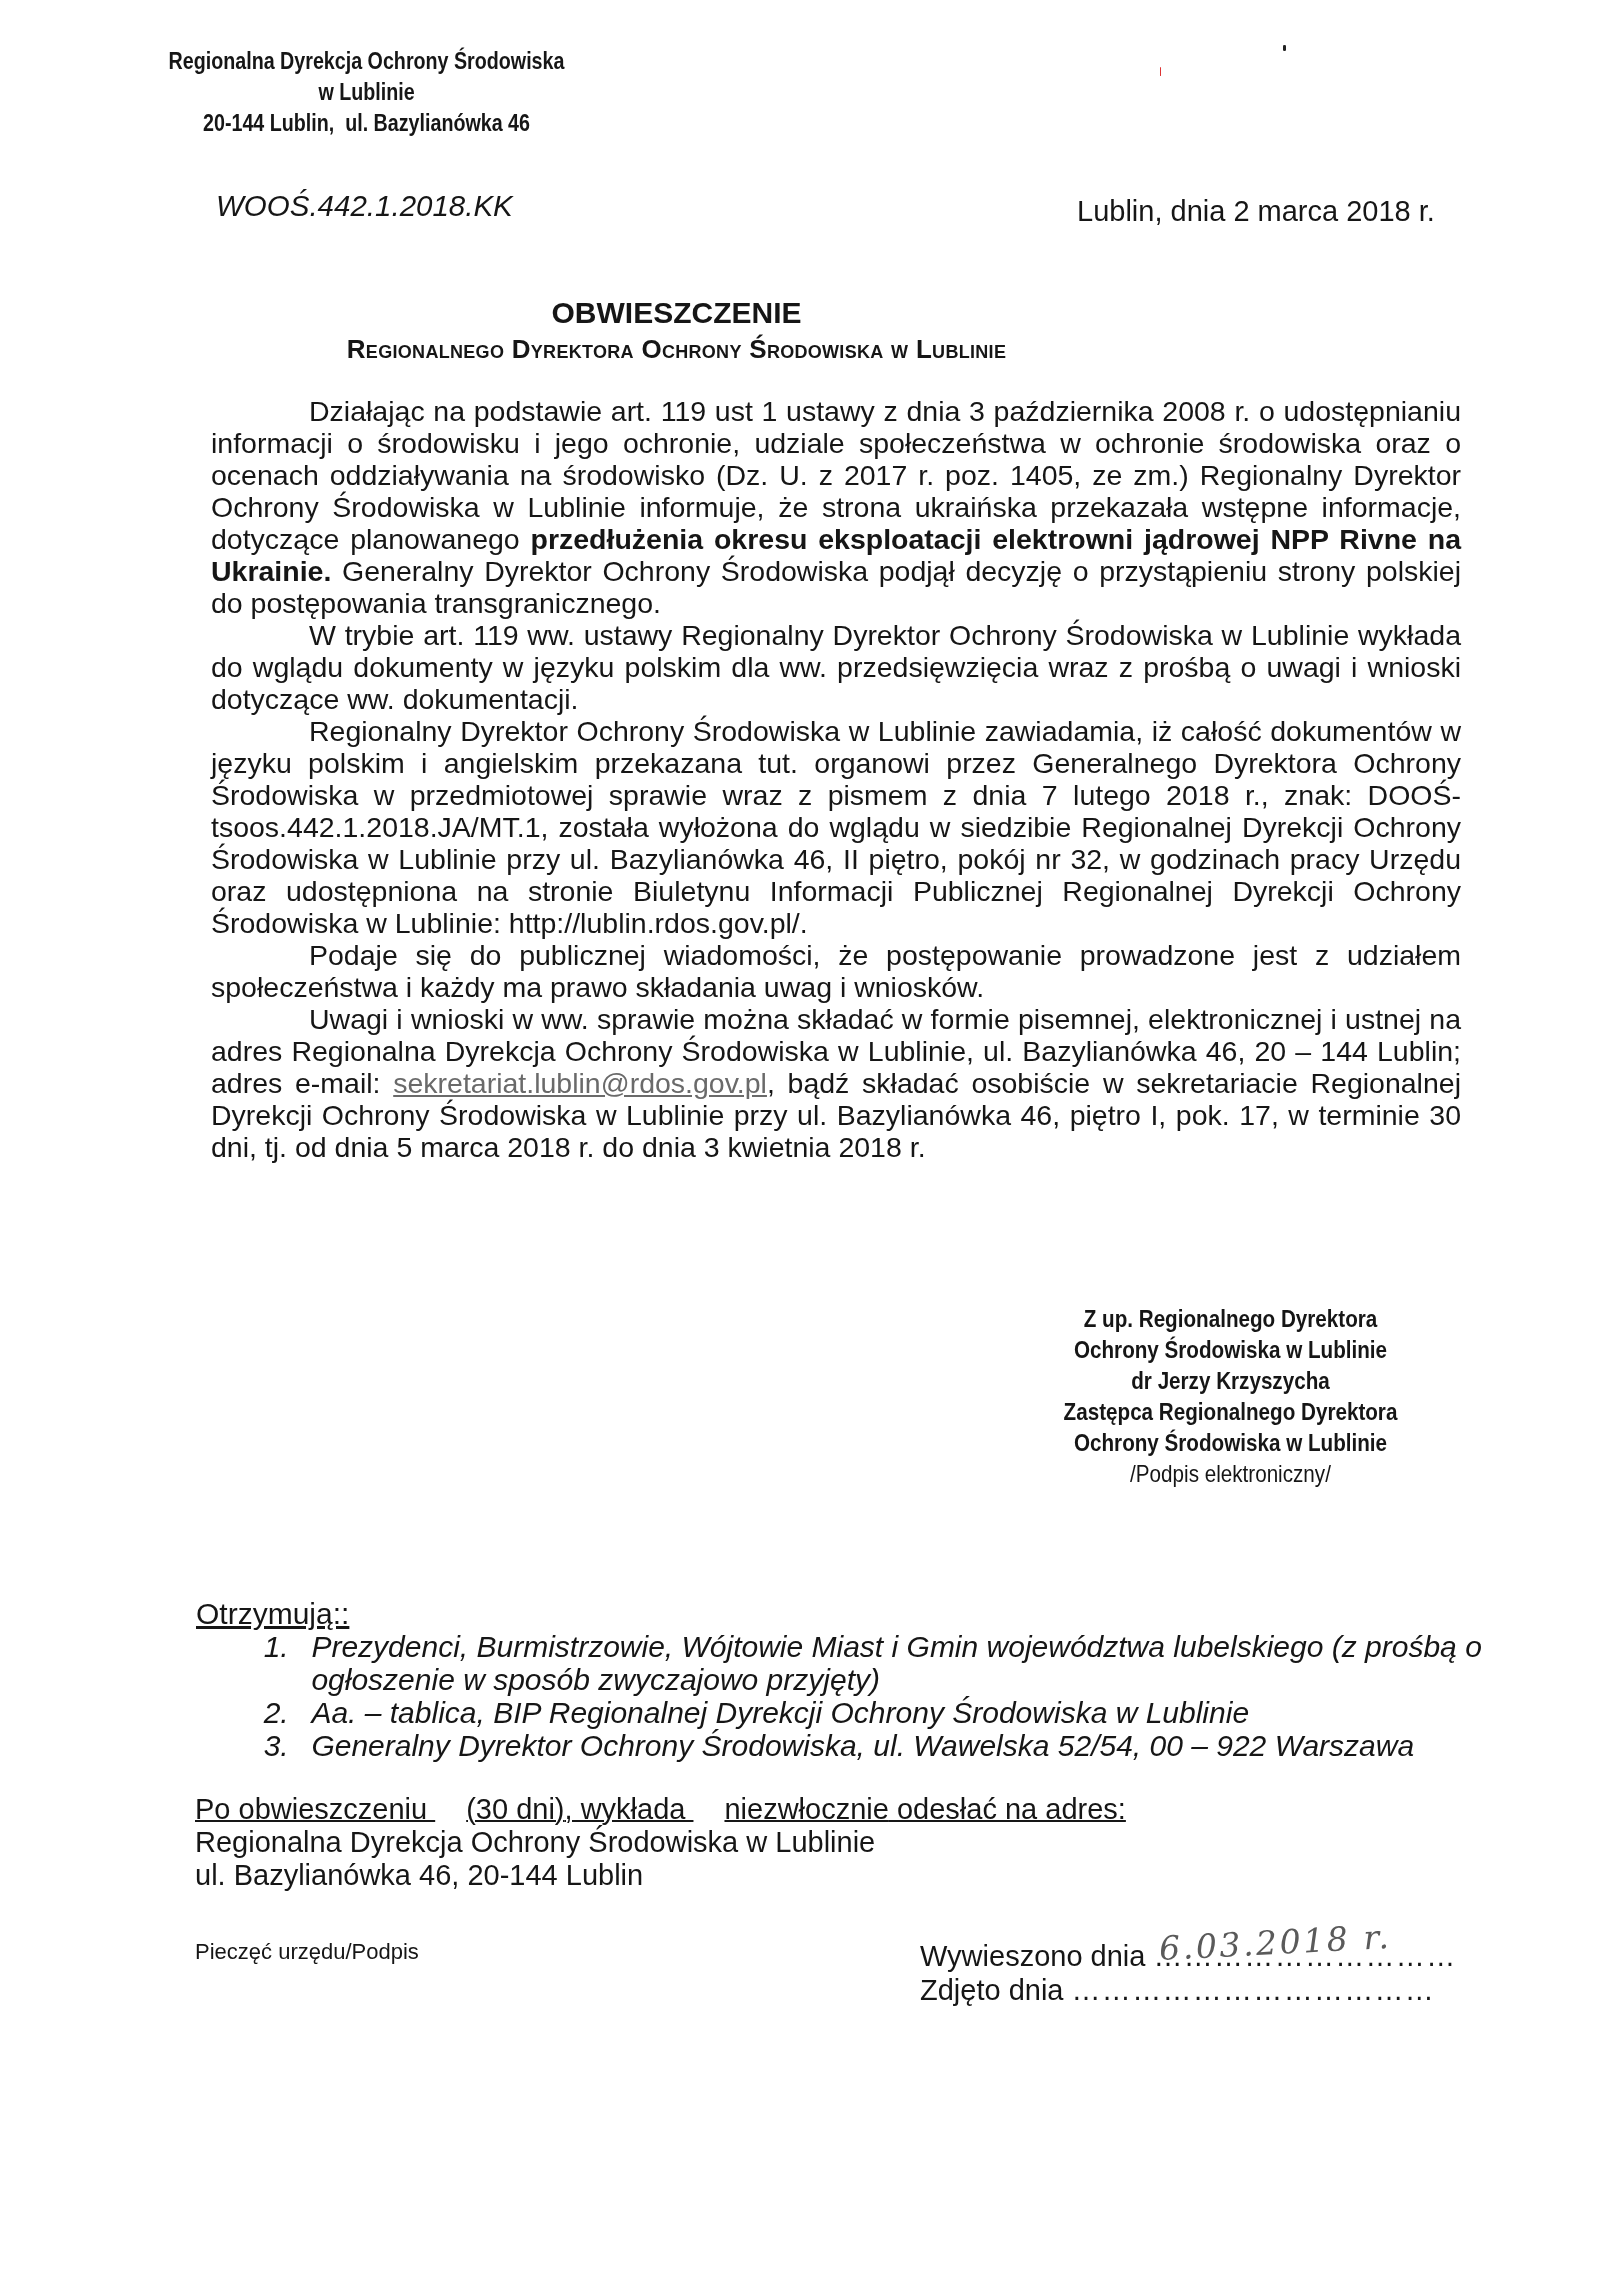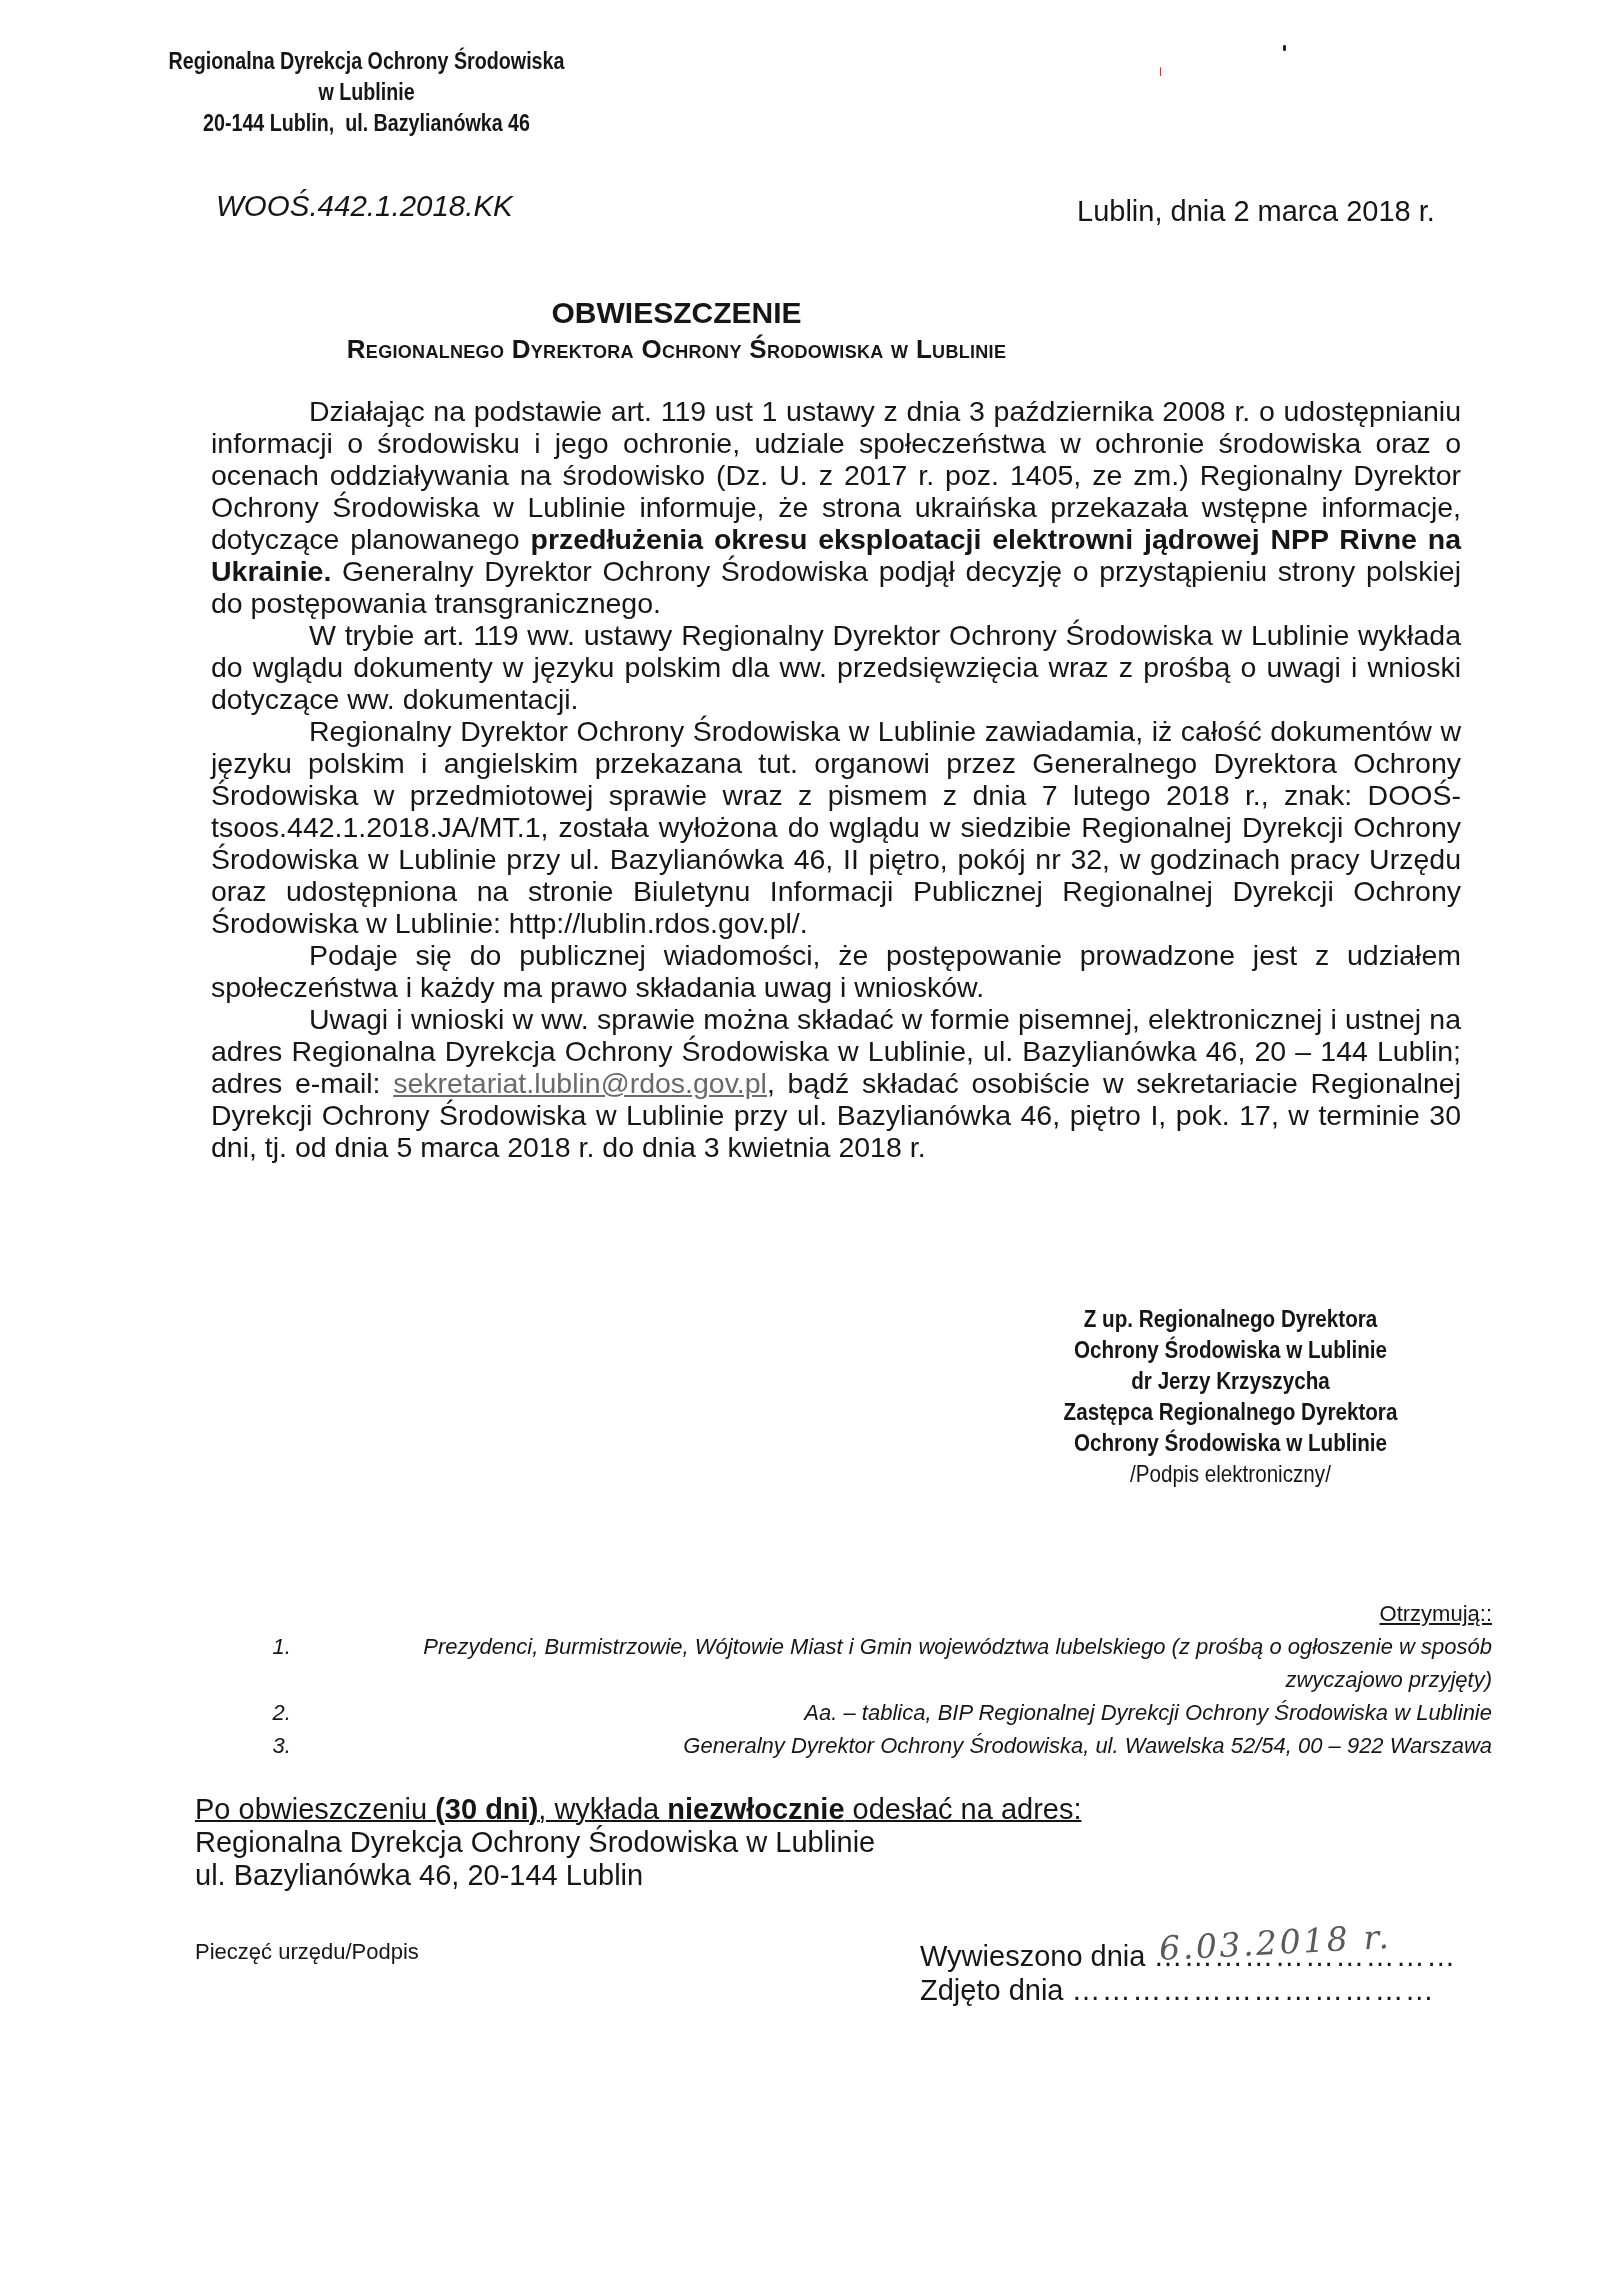--- a/index.html
+++ b/index.html
@@ -14,27 +14,27 @@
   .title { left: 0; width: 1353px; top: 293px; text-align: center; }
   .title .t1 { font-size: 30px; font-weight: bold; display: block; line-height: 39px; }
   .title .t2 { font-size: 26px; font-weight: bold; display: block; line-height: 34px; font-variant: small-caps; letter-spacing: 0.3px; }
   .body { left: 211px; top: 395px; width: 1250px; font-size: 28.5px; line-height: 32px; text-align: justify; }
   .body p { margin: 0; text-indent: 98px; }
   .body .b { font-weight: bold; }
   .body a { color: #6a6a6a; text-decoration: underline; }
   .sig { left: 1008px; top: 1303px; width: 445px; text-align: center; font-size: 24px; line-height: 31px; font-weight: bold;
          transform: scaleX(0.86); transform-origin: center top; }
   .sig .nb { font-weight: normal; }
-  .recipients { left: 196px; top: 1597px; width: 1296px; font-size: 22px; line-height: 33px; text-align: right; }
+  .recipients { left: 196px; top: 1597px; width: 1296px; font-size: 30px; line-height: 33px; }
   .recipients .hdr { text-decoration: underline; display: inline-block; }
   .recipients ol { margin: 0; padding-left: 101px; }
   .recipients li { padding-left: 14.4px; font-style: italic; }
   .returnto { left: 195px; top: 1793px; width: 982px; font-size: 29px; line-height: 33px; }
   .returnto .hdr { text-decoration: underline; text-decoration-thickness: 2px; }
-  .returnto .b { font-weight: bold; }
+  .returnto .b { font-weight: normal; margin-left: 31px; }
   .stamp { left: 195px; top: 1939px; font-size: 22px; }
   .posted { left: 920px; top: 1939px; font-size: 29px; line-height: 34px; }
   .posted .row { white-space: nowrap; }
   .posted .dots { letter-spacing: 1.3px; }
   .hand { position: absolute; left: 1159px; top: 1923px; font-family: "DejaVu Serif", serif; font-style: italic;
           font-size: 33px; color: #5a5a5a; transform: rotate(-3deg); letter-spacing: 2.6px; }
   .speck { position: absolute; width: 2.6px; height: 5.9px; background: #222; border-radius: 1.3px; }
 </style>
 </head>
 <body>

